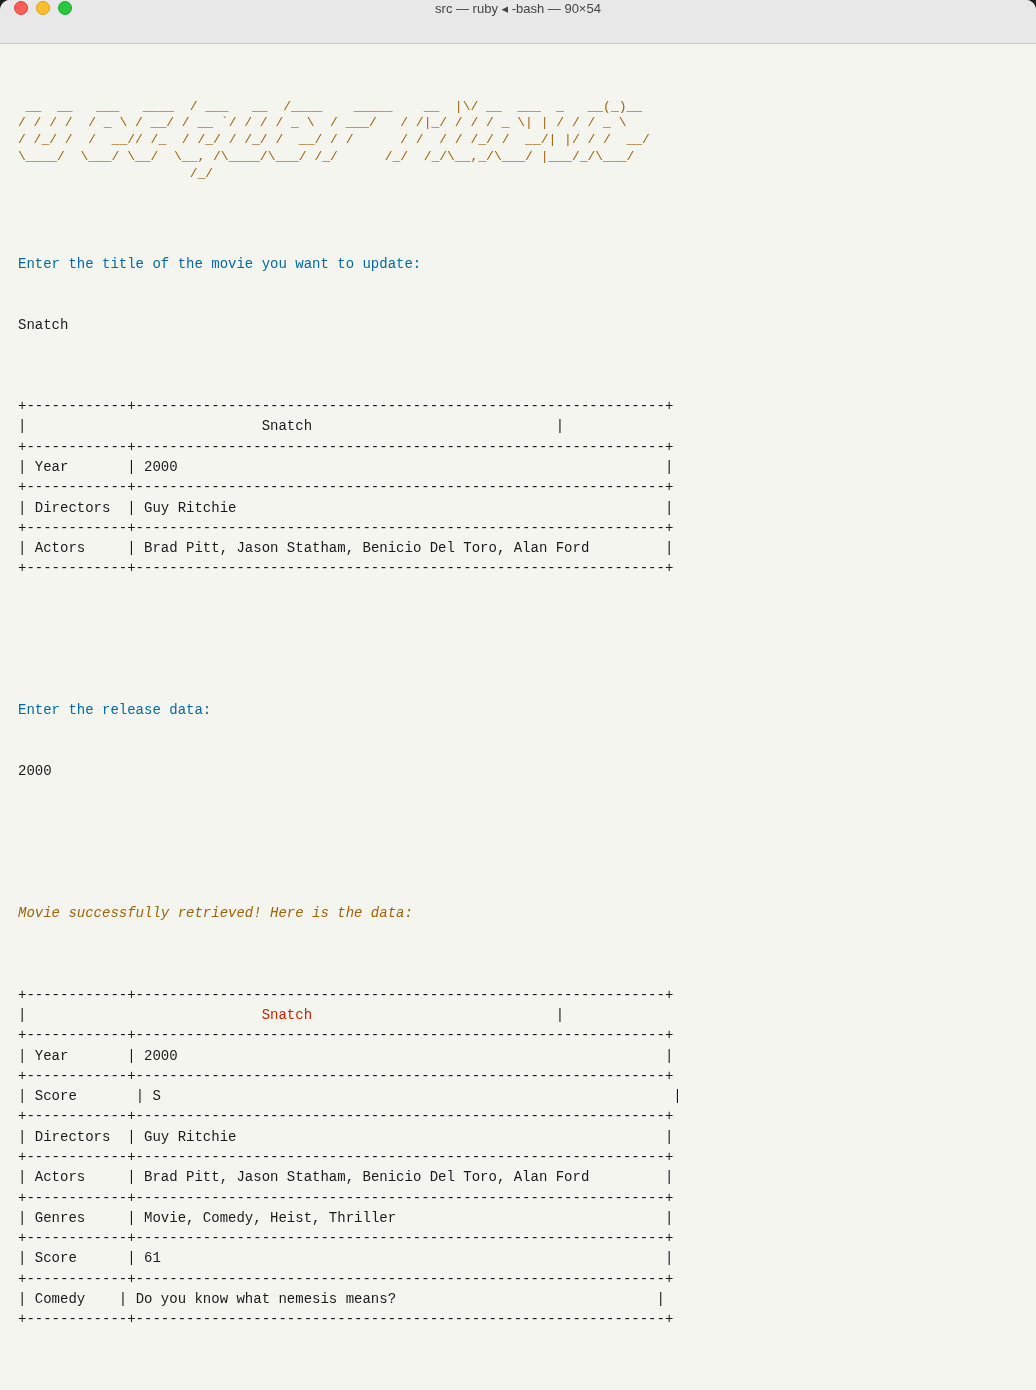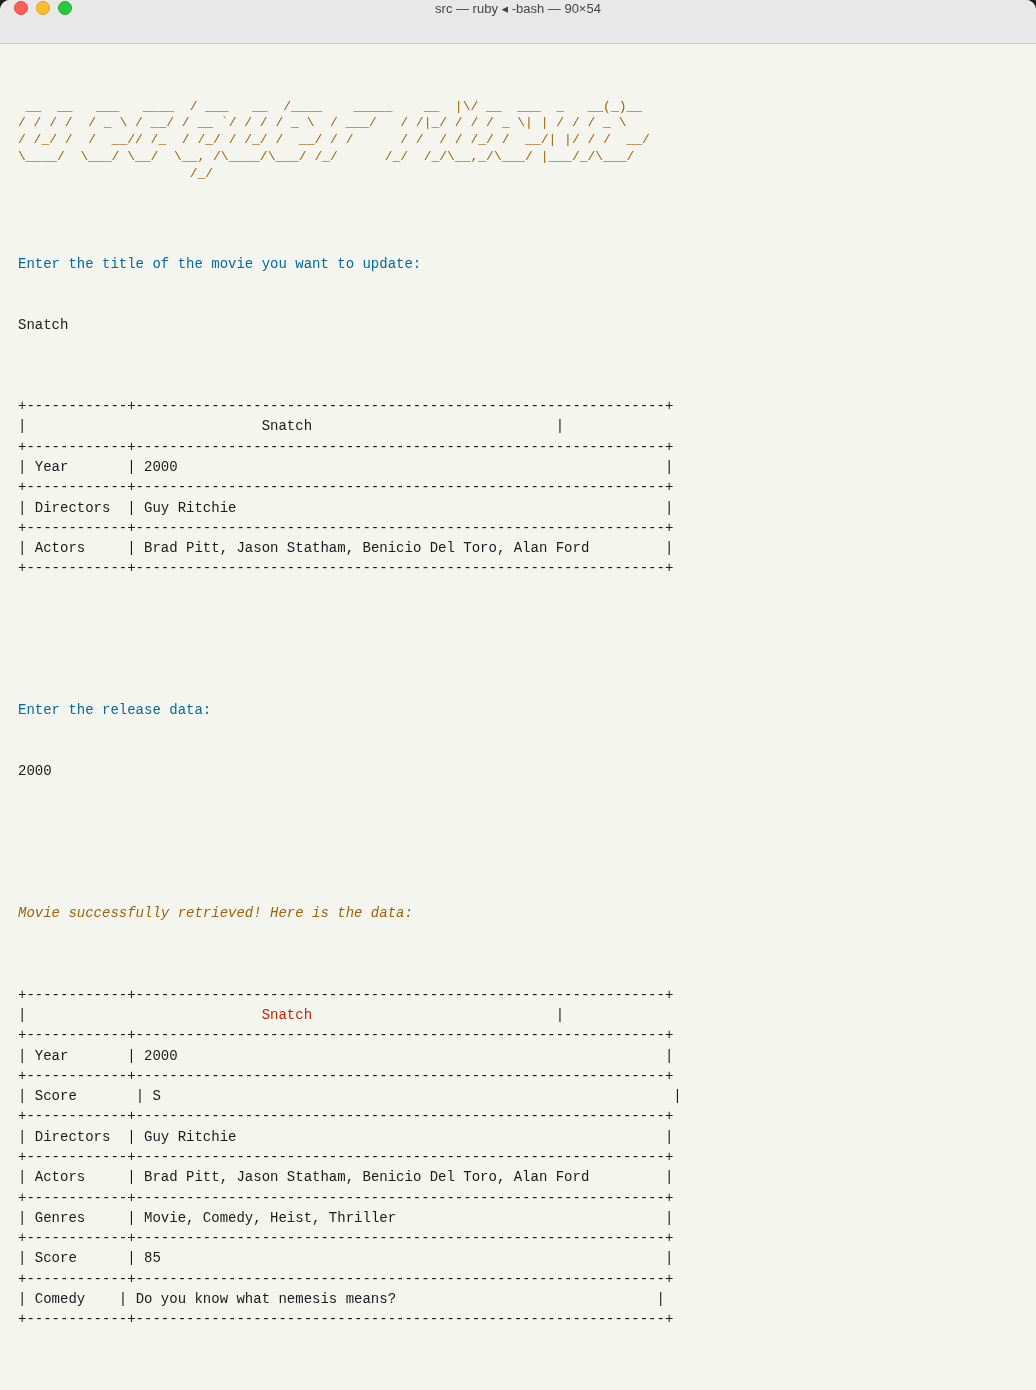--- a/index.html
+++ b/index.html
@@ -139,21 +139,21 @@
 |</span><span> Year       </span><span>|</span><span> 2000                                                          </span><span>|
 +------------+---------------------------------------------------------------+
 |</span><span> Score       </span><span>|</span><span> S                                                             </span><span>|
 +------------+---------------------------------------------------------------+
 |</span><span> Directors  </span><span>|</span><span> Guy Ritchie                                                   </span><span>|
 +------------+---------------------------------------------------------------+
 |</span><span> Actors     </span><span>|</span><span> Brad Pitt, Jason Statham, Benicio Del Toro, Alan Ford         </span><span>|
 +------------+---------------------------------------------------------------+
 |</span><span> Genres     </span><span>|</span><span> Movie, Comedy, Heist, Thriller                                </span><span>|
 +------------+---------------------------------------------------------------+
-|</span><span> Score      </span><span>|</span><span> 85                                                            </span><span>|
+|</span><span> Score      </span><span>|</span><span> 61                                                            </span><span>|
 +------------+---------------------------------------------------------------+
 |</span><span> Comedy    </span><span>|</span><span> Do you know what nemesis means?                               </span><span>|
 +------------+---------------------------------------------------------------+</span></div>
 
     
     
     
     
     
     

